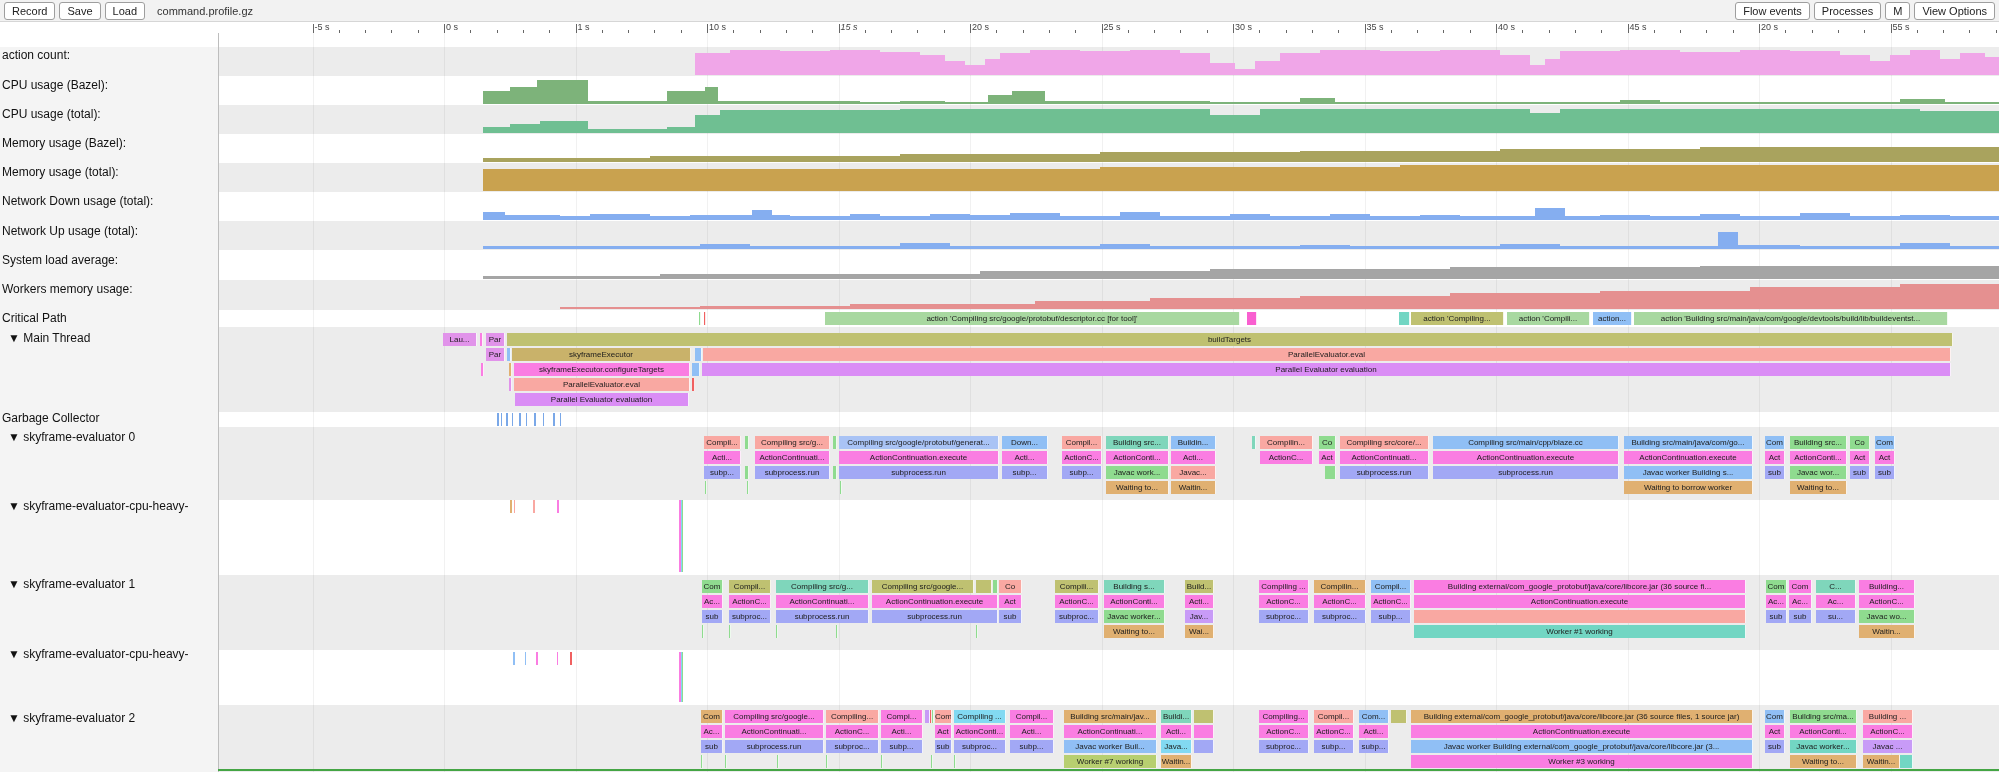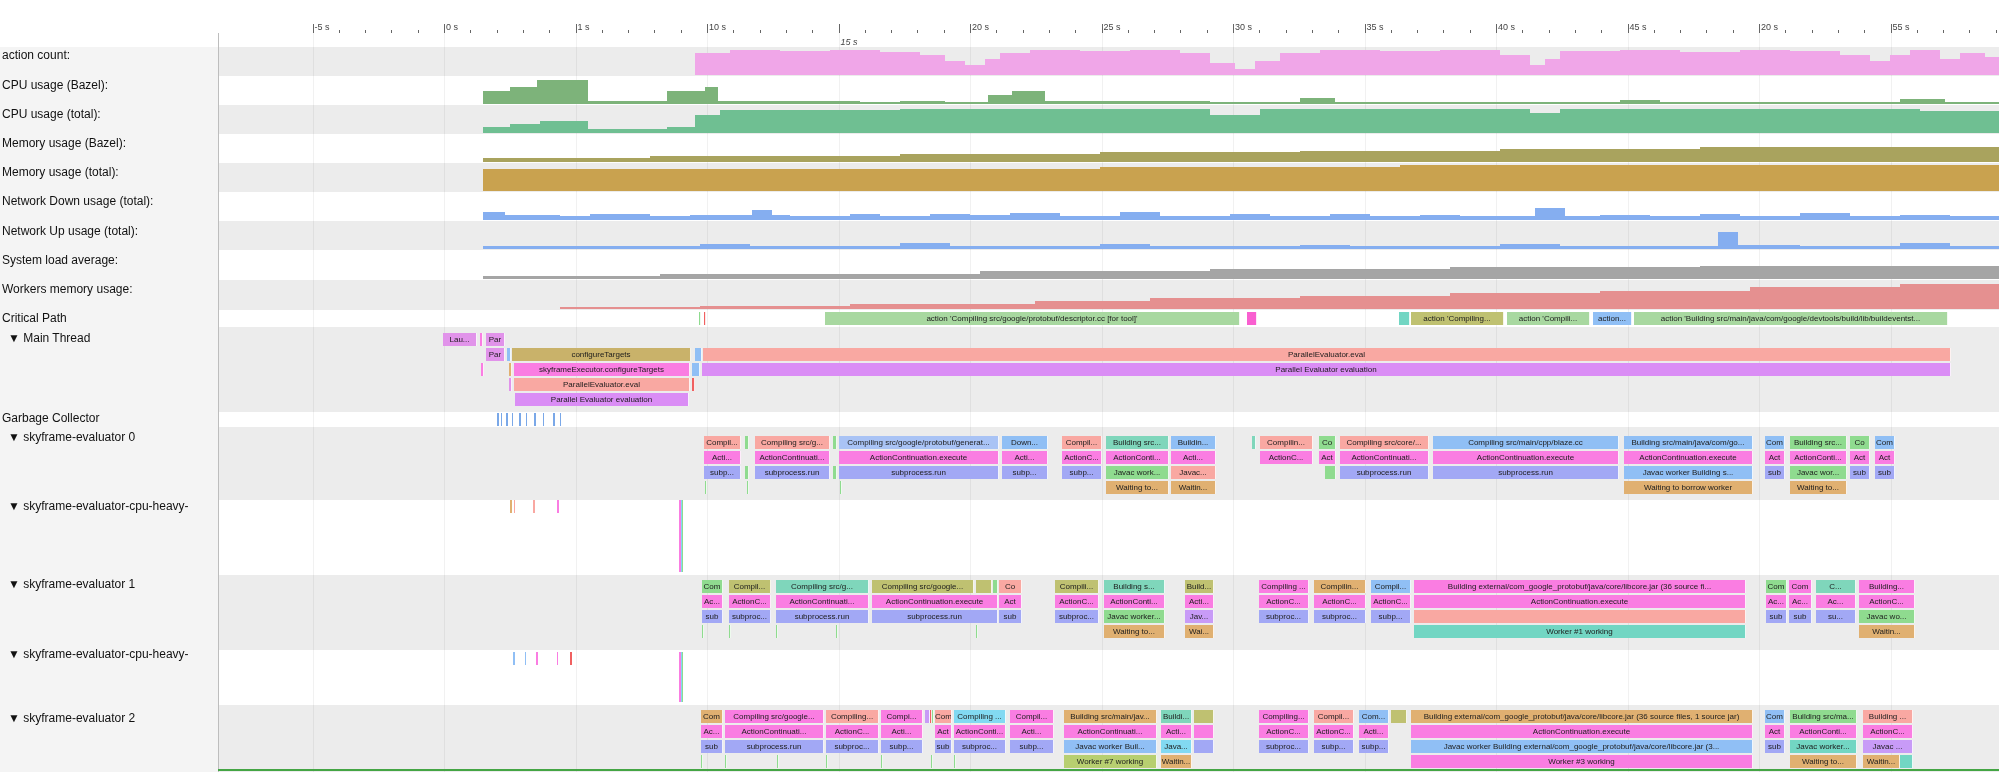--- a/index.html
+++ b/index.html
@@ -20,20 +20,34 @@
   .side-label{position:absolute;font-size:12px;color:#111;white-space:nowrap;line-height:14px;}
   .span{position:absolute;height:13px;box-sizing:border-box;font-size:8px;line-height:13px;
         color:#1c1c1c;text-align:center;overflow:hidden;white-space:nowrap;
         border-right:1px solid rgba(255,255,255,.85);}
   .gridline{position:absolute;width:1px;background:rgba(0,0,0,.055);}
 </style>
 </head>
 <body>
 
 <div id="app">
+  <div class="toolbar">
+    <div class="tb-group" id="tb-left">
+        <div class="btn">Record</div>
+        <div class="btn">Save</div>
+        <div class="btn">Load</div>
+      </div>
+    <span class="fname">command.profile.gz</span>
+    <div class="tb-right" id="tb-right">
+        <div class="btn">Flow events</div>
+        <div class="btn">Processes</div>
+        <div class="btn">M</div>
+        <div class="btn">View Options</div>
+      </div>
+  </div>
   <div id="ruler" class="abs" style="left:0;top:22px;width:1999px;height:11px;background:#fff;"></div>
   <div id="canvas"></div>
 <div class="abs" style="left: 218px; top: 47px; width: 1781px; height: 29px; background: rgb(236, 236, 236);"></div>
     <div class="abs" style="left: 218px; top: 105px; width: 1781px; height: 29px; background: rgb(236, 236, 236);"></div>
     <div class="abs" style="left: 218px; top: 163px; width: 1781px; height: 29px; background: rgb(236, 236, 236);"></div>
     <div class="abs" style="left: 218px; top: 221px; width: 1781px; height: 29px; background: rgb(236, 236, 236);"></div>
     <div class="abs" style="left: 218px; top: 280px; width: 1781px; height: 30px; background: rgb(236, 236, 236);"></div>
     <div class="abs" style="left: 218px; top: 327px; width: 1781px; height: 85px; background: rgb(236, 236, 236);"></div>
     <div class="abs" style="left: 218px; top: 427px; width: 1781px; height: 73px; background: rgb(236, 236, 236);"></div>
     <div class="abs" style="left: 218px; top: 575px; width: 1781px; height: 75px; background: rgb(236, 236, 236);"></div>
@@ -69,21 +83,21 @@
     <div class="abs" style="left: 628.1px; top: 30px; height: 3px; width: 1px; background: rgb(102, 102, 102);"></div>
     <div class="abs" style="left: 654.4px; top: 30px; height: 3px; width: 1px; background: rgb(102, 102, 102);"></div>
     <div class="abs" style="left: 680.7px; top: 30px; height: 3px; width: 1px; background: rgb(102, 102, 102);"></div>
     <div class="abs" style="left: 707px; top: 24px; height: 9px; width: 1px; background: rgb(102, 102, 102);"></div>
     <div class="ruler-label" style="left: 709px; top: 22px;">10 s</div>
     <div class="abs" style="left: 733.3px; top: 30px; height: 3px; width: 1px; background: rgb(102, 102, 102);"></div>
     <div class="abs" style="left: 759.6px; top: 30px; height: 3px; width: 1px; background: rgb(102, 102, 102);"></div>
     <div class="abs" style="left: 785.9px; top: 30px; height: 3px; width: 1px; background: rgb(102, 102, 102);"></div>
     <div class="abs" style="left: 812.2px; top: 30px; height: 3px; width: 1px; background: rgb(102, 102, 102);"></div>
     <div class="abs" style="left: 838.5px; top: 24px; height: 9px; width: 1px; background: rgb(102, 102, 102);"></div>
-    <div class="ruler-label" style="left: 840.5px; top: 37px; font-style: italic;">15 s</div>
+    <div class="ruler-label" style="left: 840.5px; top: 22px; font-style: italic;">15 s</div>
     <div class="abs" style="left: 864.8px; top: 30px; height: 3px; width: 1px; background: rgb(102, 102, 102);"></div>
     <div class="abs" style="left: 891.1px; top: 30px; height: 3px; width: 1px; background: rgb(102, 102, 102);"></div>
     <div class="abs" style="left: 917.4px; top: 30px; height: 3px; width: 1px; background: rgb(102, 102, 102);"></div>
     <div class="abs" style="left: 943.7px; top: 30px; height: 3px; width: 1px; background: rgb(102, 102, 102);"></div>
     <div class="abs" style="left: 970px; top: 24px; height: 9px; width: 1px; background: rgb(102, 102, 102);"></div>
     <div class="ruler-label" style="left: 972px; top: 22px;">20 s</div>
     <div class="abs" style="left: 996.3px; top: 30px; height: 3px; width: 1px; background: rgb(102, 102, 102);"></div>
     <div class="abs" style="left: 1022.6px; top: 30px; height: 3px; width: 1px; background: rgb(102, 102, 102);"></div>
     <div class="abs" style="left: 1048.9px; top: 30px; height: 3px; width: 1px; background: rgb(102, 102, 102);"></div>
     <div class="abs" style="left: 1075.2px; top: 30px; height: 3px; width: 1px; background: rgb(102, 102, 102);"></div>
@@ -279,23 +293,24 @@
     <div class="span" style="left: 825px; top: 312px; width: 415px; background: rgb(168, 216, 160);">action 'Compiling src/google/protobuf/descriptor.cc [for tool]'</div>
     <div class="span" style="left: 1247px; top: 312px; width: 10px; background: rgb(249, 95, 208);"></div>
     <div class="span" style="left: 1399px; top: 312px; width: 11px; background: rgb(114, 214, 195);"></div>
     <div class="span" style="left: 1411px; top: 312px; width: 93px; background: rgb(191, 193, 113);">action 'Compiling...</div>
     <div class="span" style="left: 1507px; top: 312px; width: 83px; background: rgb(168, 216, 160);">action 'Compili...</div>
     <div class="span" style="left: 1593px; top: 312px; width: 39px; background: rgb(144, 191, 245);">action...</div>
     <div class="span" style="left: 1634px; top: 312px; width: 314px; background: rgb(168, 216, 160);">action 'Building src/main/java/com/google/devtools/build/lib/buildeventst...</div>
     <div class="span" style="left: 443px; top: 333px; width: 34px; background: rgb(225, 147, 234);">Lau...</div>
     <div class="span" style="left: 480px; top: 333px; width: 3px; background: rgb(250, 125, 226);"></div>
     <div class="span" style="left: 486px; top: 333px; width: 19px; background: rgb(225, 147, 234);">Par</div>
+    <div class="span" style="left: 507px; top: 333px; width: 1446px; background: rgb(191, 193, 113);">buildTargets</div>
     <div class="span" style="left: 486px; top: 348px; width: 19px; background: rgb(225, 147, 234);">Par</div>
     <div class="span" style="left: 507px; top: 348px; width: 4px; background: rgb(144, 191, 245);"></div>
-    <div class="span" style="left: 512px; top: 348px; width: 179px; background: rgb(201, 178, 106);">configureTargets</div>
+    <div class="span" style="left: 512px; top: 348px; width: 179px; background: rgb(201, 178, 106);">skyframeExecutor</div>
     <div class="span" style="left: 695px; top: 348px; width: 7px; background: rgb(144, 191, 245);"></div>
     <div class="span" style="left: 703px; top: 348px; width: 1248px; background: rgb(249, 168, 162);">ParallelEvaluator.eval</div>
     <div class="span" style="left: 481px; top: 363px; width: 3px; background: rgb(250, 125, 226);"></div>
     <div class="span" style="left: 509px; top: 363px; width: 3px; background: rgb(224, 176, 113);"></div>
     <div class="span" style="left: 514px; top: 363px; width: 176px; background: rgb(250, 125, 226);">skyframeExecutor.configureTargets</div>
     <div class="span" style="left: 692px; top: 363px; width: 8px; background: rgb(144, 191, 245);"></div>
     <div class="span" style="left: 702px; top: 363px; width: 1249px; background: rgb(218, 141, 245);">Parallel Evaluator evaluation</div>
     <div class="span" style="left: 509px; top: 378px; width: 3px; background: rgb(225, 147, 234);"></div>
     <div class="span" style="left: 514px; top: 378px; width: 176px; background: rgb(249, 168, 162);">ParallelEvaluator.eval</div>
     <div class="span" style="left: 692px; top: 378px; width: 3px; background: rgb(240, 96, 96);"></div>

